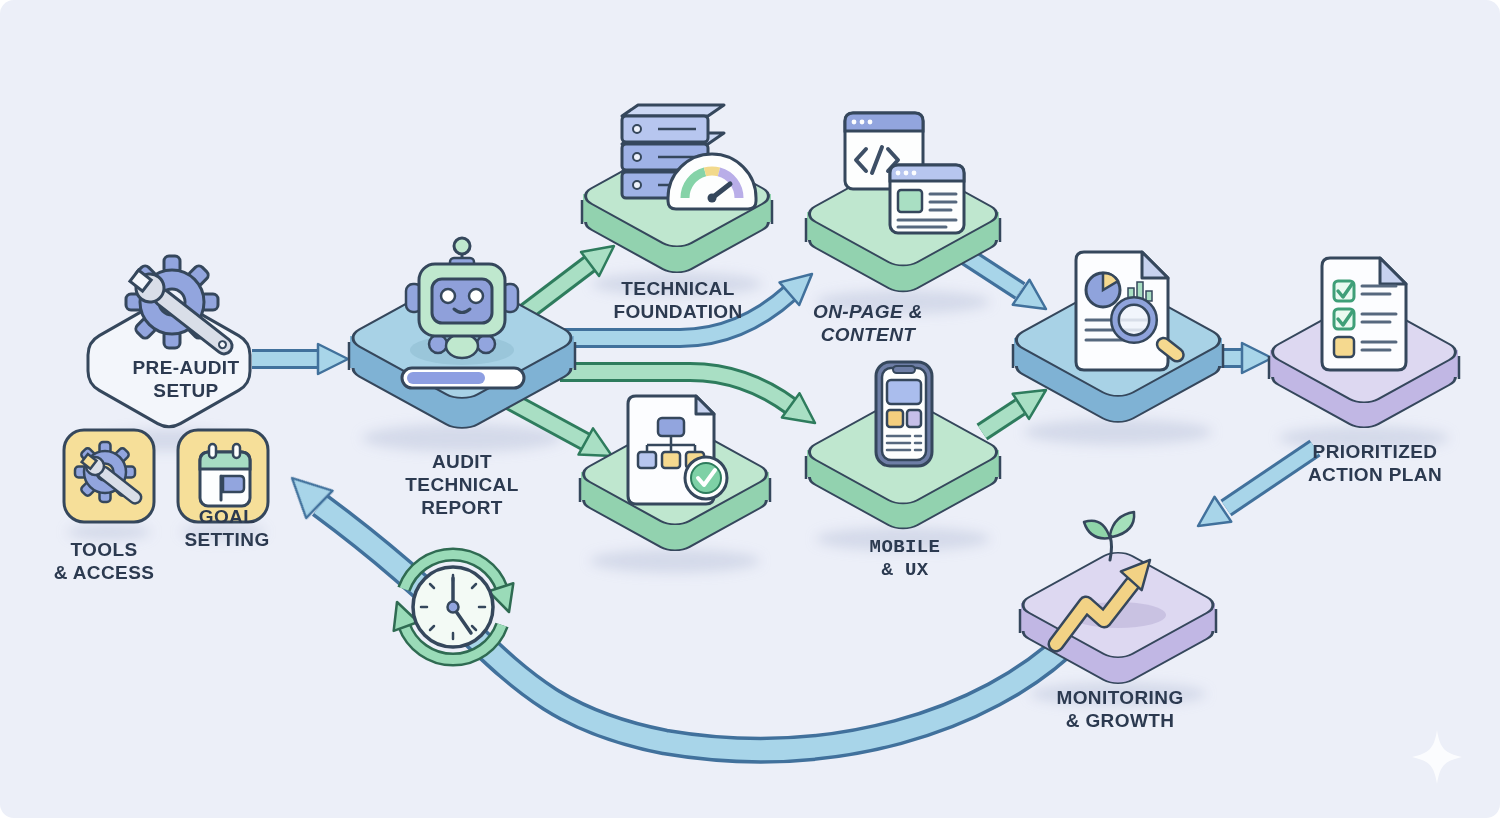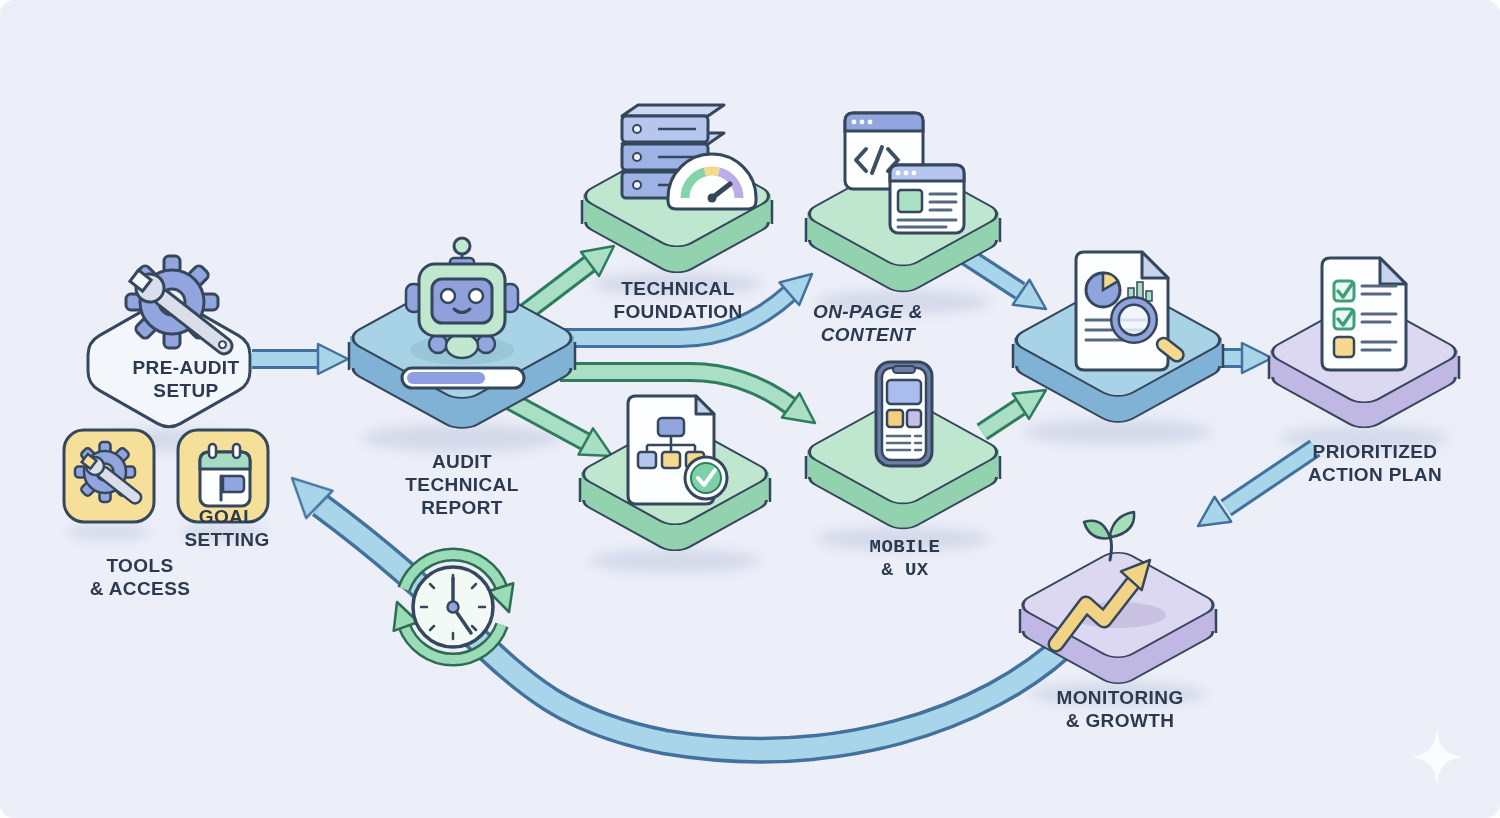--- a/index.html
+++ b/index.html
@@ -475,21 +475,21 @@
     <circle cx="453" cy="607" r="5.5" fill="#92a5de" stroke="#35475c" stroke-width="2.5"></circle>
   </g>
 
   <path d="M1437,730 C1440,749 1445,753 1462,757 C1445,761 1440,765 1437,784 C1434,765 1429,761 1412,757 C1429,753 1434,749 1437,730 Z" fill="#ffffff" opacity="0.8"></path>
 </svg>
 
   <div class="lbl" style="left:186px;top:356px;">
     <span style="display:block">PRE-AUDIT</span>
     <span style="display:block">SETUP</span>
   </div>
-  <div class="lbl" style="left:104px;top:554px;margin-left:36px;">
+  <div class="lbl" style="left:104px;top:538px;">
     <span style="display:block">TOOLS</span>
     <span style="display:block">&amp; ACCESS</span>
   </div>
   <div class="lbl" style="left:227px;top:505px;">
     <span style="display:block">GOAL</span>
     <span style="display:block">SETTING</span>
   </div>
   <div class="lbl" style="left:462px;top:450px;">
     <span style="display:block">AUDIT</span>
     <span style="display:block">TECHNICAL</span>

